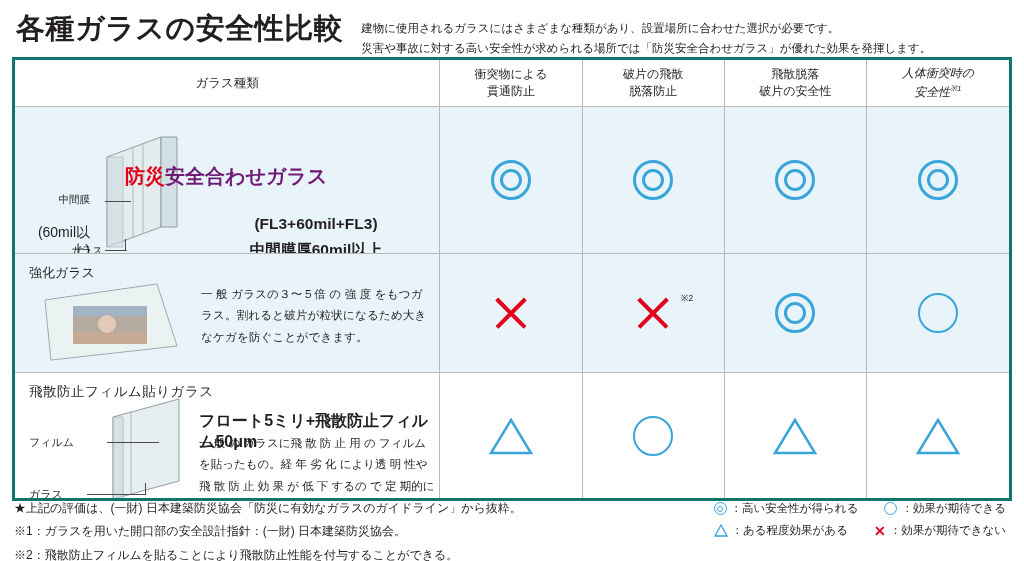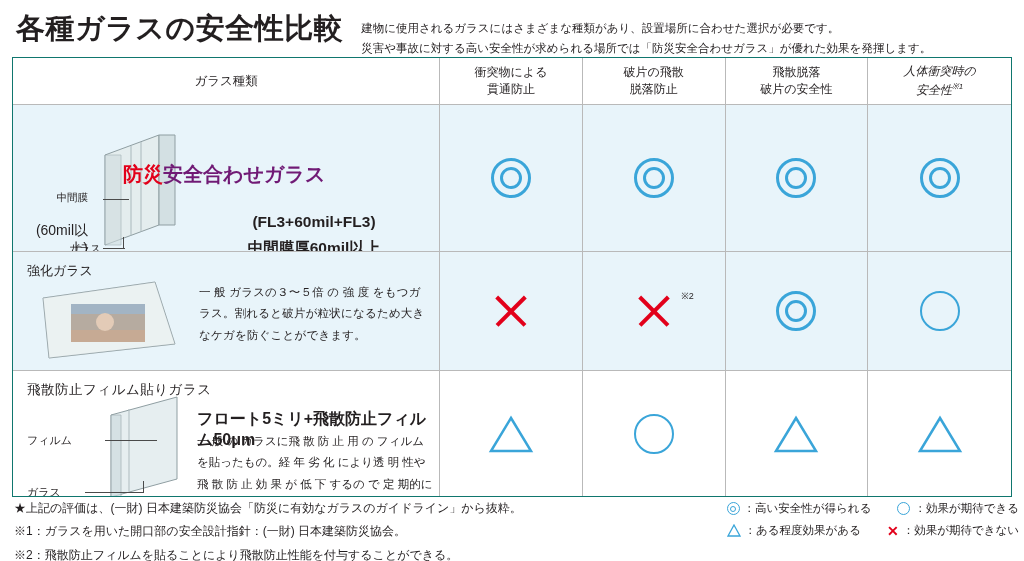--- a/index.html
+++ b/index.html
@@ -44,21 +44,21 @@
     line-height: 1.75;
     color: #231f20;
   }
 
   
   .table {
     position: absolute;
     left: 12px;
     top: 57px;
     width: 1000px;
-    border: 1px solid #0f766e;
+    border: 3px solid #0f766e;
     box-sizing: border-box;
     background: #fff;
   }
   .row {
     display: flex;
     border-bottom: 1px solid #b9b9b9;
   }
   .row:last-child { border-bottom: none; }
 
   .cell {
@@ -260,21 +260,21 @@
   .footnotes {
     position: absolute;
     left: 14px;
     top: 497px;
     font-size: 12px;
     line-height: 1.95;
     color: #231f20;
   }
   .legend {
     position: absolute;
-    right: 5px;
+    right: 18px;
     top: 498px;
     font-size: 11.5px;
     line-height: 1.9;
     color: #231f20;
   }
   .legend-row { display: flex; gap: 26px; white-space: nowrap; }
   .legend-item { display: flex; align-items: center; gap: 4px; }
   .lg-double {
     width: 13px; height: 13px;
     border: 1.5px solid #3aa5d9;

